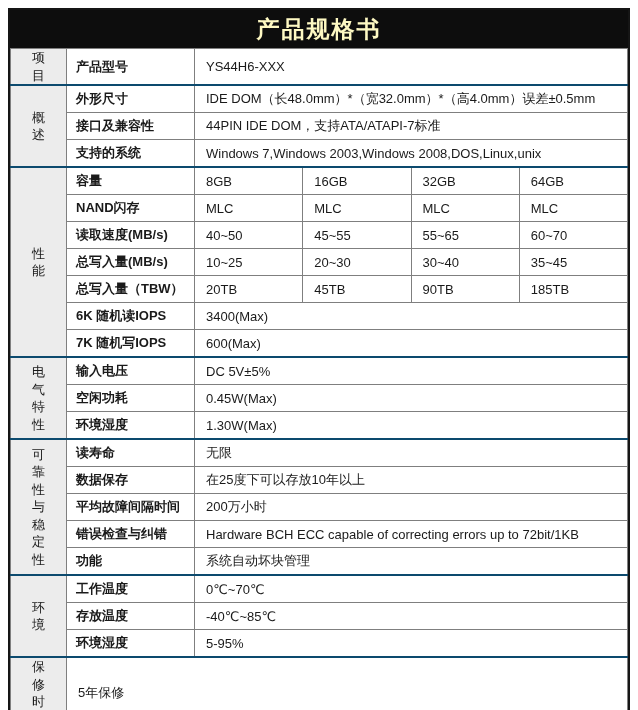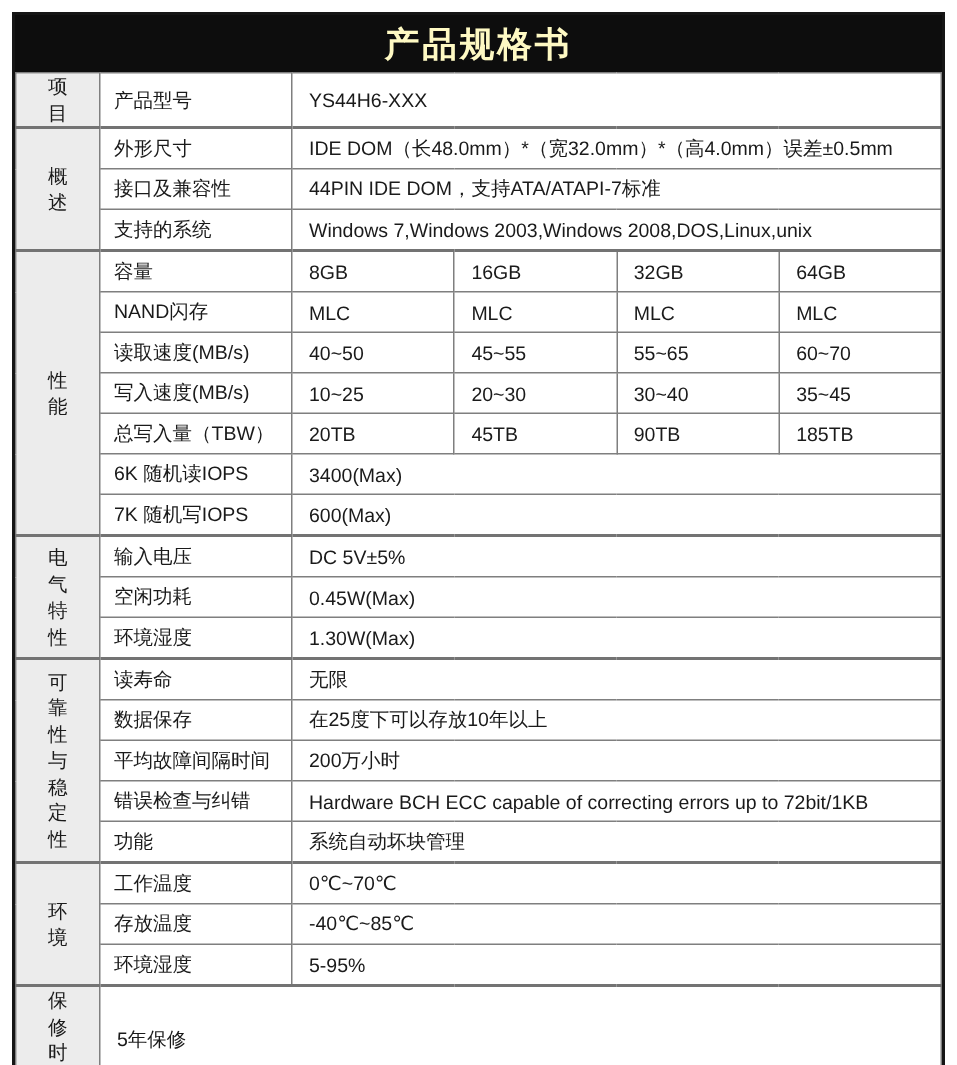--- a/index.html
+++ b/index.html
@@ -35,23 +35,23 @@
     white-space:nowrap;
     vertical-align:middle;
   }
   td.c1{
     background:#ececec;
     text-align:center;
     white-space:normal;
     line-height:1.35;
     padding:0 19px;
   }
-  td.c2{padding:0 9px;}
+  td.c2{padding:0 9px;font-weight:bold;}
   td.val{padding:0 11px;}
-  tr.gs td{border-top:2px solid #737373;}
+  tr.gs td{border-top:2px solid #0c4a6e;}
 </style>
 </head>
 <body>
 
 <div class="sheet">
   <div class="titlebar">产品规格书</div>
 
   <table>
     <colgroup>
       <col style="width:56px">
@@ -99,21 +99,21 @@
         <td class="val">MLC</td>
       </tr>
       <tr>
         <td class="c2">读取速度(MB/s)</td>
         <td class="val">40~50</td>
         <td class="val">45~55</td>
         <td class="val">55~65</td>
         <td class="val">60~70</td>
       </tr>
       <tr>
-        <td class="c2">写入速度(MB/s)</td>
+        <td class="c2">总写入量(MB/s)</td>
         <td class="val">10~25</td>
         <td class="val">20~30</td>
         <td class="val">30~40</td>
         <td class="val">35~45</td>
       </tr>
       <tr>
         <td class="c2">总写入量（TBW）</td>
         <td class="val">20TB</td>
         <td class="val">45TB</td>
         <td class="val">90TB</td>

